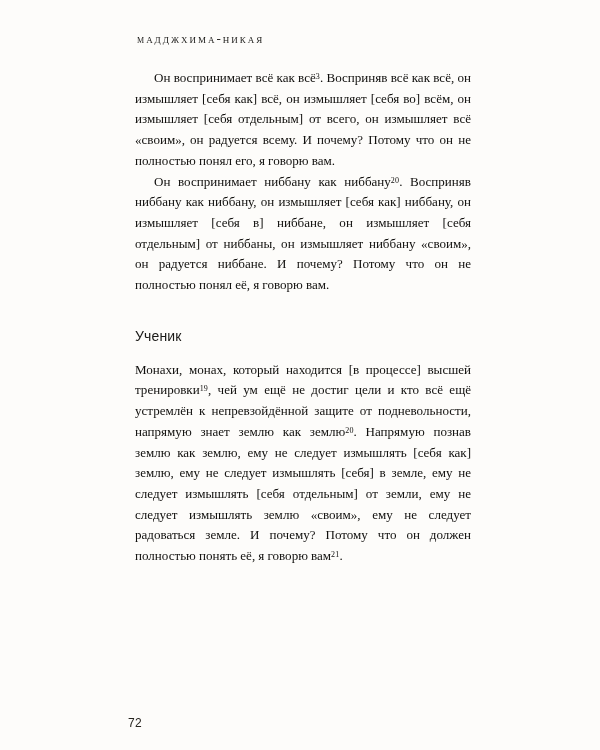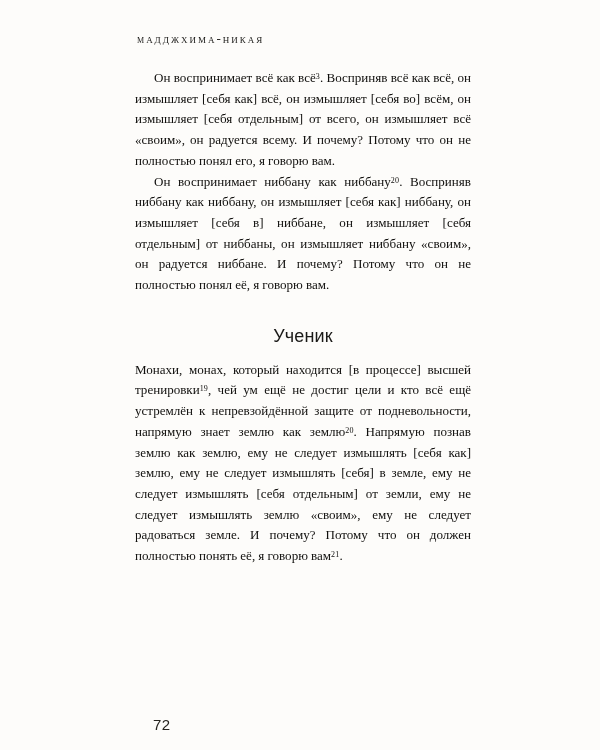--- a/index.html
+++ b/index.html
@@ -68,38 +68,37 @@
     font-size: 8.0px;
     vertical-align: 0.42em;
     line-height: 0;
     letter-spacing: 0.15px;
   }
 
   
   h2.section-heading {
     margin: 0;
     font-family: "Liberation Sans", "DejaVu Sans", sans-serif;
-    font-size: 18px;
+    font-size: 14px;
     font-weight: 400;
     color: #1a1917;
     letter-spacing: 0.15px;
     line-height: 20px;
-    text-align: center;
   }
   .heading-gap-before { height: 30px; }
   .heading-gap-after  { height: 14px; }
   .para-gap           { height: 19px; }
 
   
   .folio {
     position: absolute;
-    left: 153px;
+    left: 128px;
     top: 716px;
     font-family: "Liberation Sans", "DejaVu Sans", sans-serif;
-    font-size: 15px;
+    font-size: 12px;
     color: #26241f;
     letter-spacing: 0.3px;
   }
 </style>
 </head>
 <body>
 
 <div class="page">
 
   <div class="running-header">Мадджхима-никая</div>

